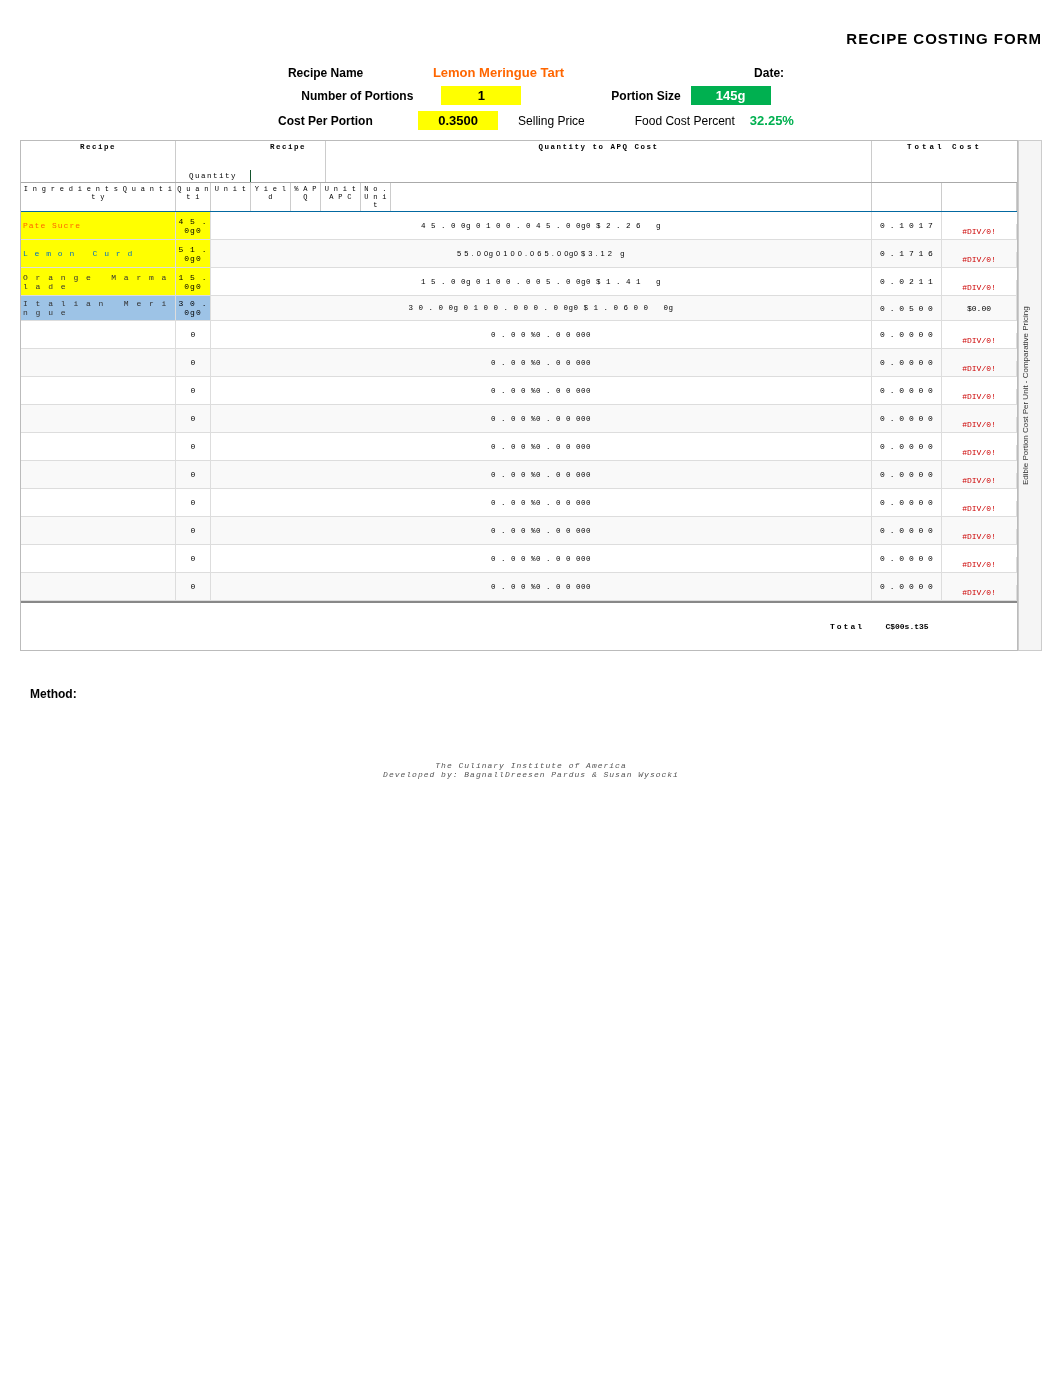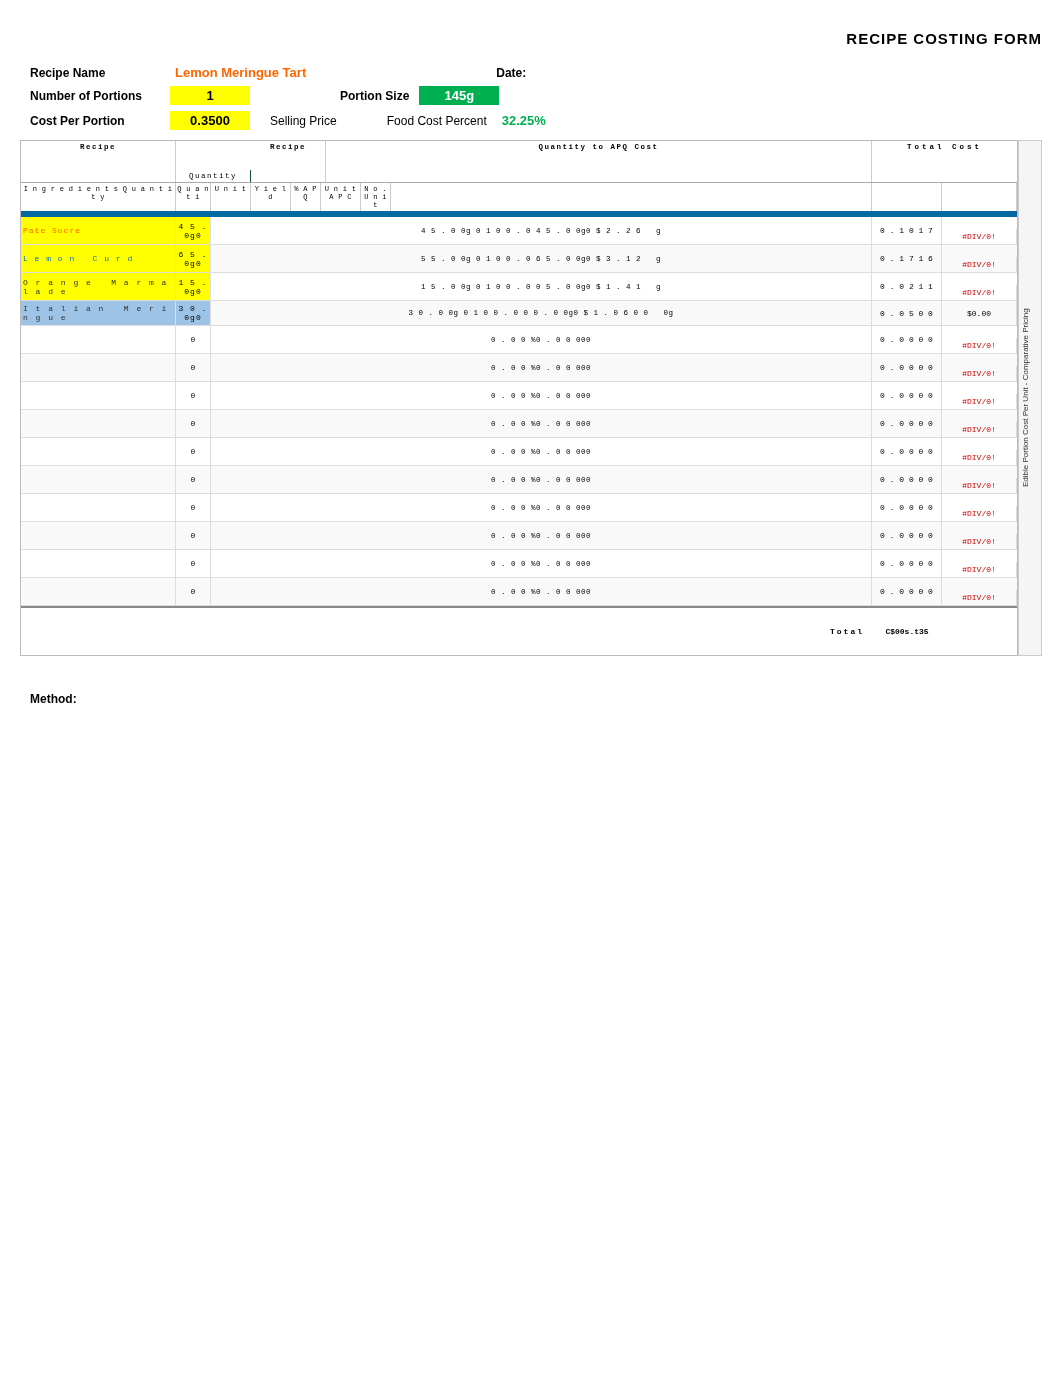--- a/index.html
+++ b/index.html
@@ -22,20 +22,21 @@
       font-size: 15px;
       margin-bottom: 18px;
       letter-spacing: 1px;
     }
     .header-section {
       display: flex;
       flex-direction: column;
       gap: 6px;
       margin-bottom: 10px;
       padding-left: 10px;
+      align-items: center;
     }
     .header-row {
       display: flex;
       align-items: center;
       gap: 10px;
       font-size: 12px;
     }
     .header-label {
       font-weight: bold;
       min-width: 130px;
@@ -99,21 +100,21 @@
       border: 1px solid #ccc;
       min-width: 24px;
       background: #f5f5f5;
       text-align: center;
       height: auto;
     }
 
     
     .sub-headers {
       display: flex;
-      border-bottom: 6px solid #0369a1;
+      border-bottom: 1px solid #0369a1;
       background: #fff;
     }
     .sub-header-cell {
       font-size: 7px;
       text-align: center;
       padding: 2px 1px;
       border-right: 1px solid #ccc;
       font-family: 'Courier New', monospace;
       letter-spacing: 0.3px;
     }
@@ -307,23 +308,23 @@
         </div>
         <div class="data-cell" style="width:70px;font-size:8px;font-family:'Courier New',monospace;">0 . 1 0 1 7</div>
         <div class="data-cell error" style="width:75px;">#DIV/0!</div>
       </div>
 
       <div class="data-row">
         <div class="data-cell c-ingredient left yellow-bg">
           <span class="ingredient-text blue">L e m o n &nbsp; C u r d</span>
         </div>
         <div class="data-cell c-qty yellow-bg">
-          <span style="font-size:8px;font-family:'Courier New',monospace;letter-spacing:1px;">6 5 . 0g0</span>
-        </div>
-        <div class="data-cell" style="flex:1;font-size:7.5px;font-family:Liberation Mono, monospace;letter-spacing:0.5px;">
+          <span style="font-size:8px;font-family:'Courier New',monospace;letter-spacing:1px;">5 1 . 0g0</span>
+        </div>
+        <div class="data-cell" style="flex:1;font-size:7.5px;font-family:Liberation Sans, sans-serif;letter-spacing:0.5px;">
           5 5 . 0 0g 0 1 0 0 . 0 6 5 . 0 0g0 $ 3 . 1 2 &nbsp; g
         </div>
         <div class="data-cell" style="width:70px;font-size:8px;font-family:'Courier New',monospace;">0 . 1 7 1 6</div>
         <div class="data-cell error" style="width:75px;">#DIV/0!</div>
       </div>
 
       <div class="data-row">
         <div class="data-cell c-ingredient left yellow-bg">
           <span class="ingredient-text" style="letter-spacing:1.5px;">O r a n g e &nbsp; M a r m a l a d e</span>
         </div>
@@ -429,13 +430,17 @@
       </div>
     </div>
 
     <div class="sidebar-vertical">Edible Portion Cost Per Unit - Comparative Pricing</div>
   </div>
 
   <div class="method-section">
     <span>Method:</span>
   </div>
 
+  <div class="footer-text">
+    <div>The Culinary Institute of America</div>
+    <div>Developed by: BagnallDreesen Pardus &amp; Susan Wysocki</div>
+  </div>
 </div>
 
 </body></html>

